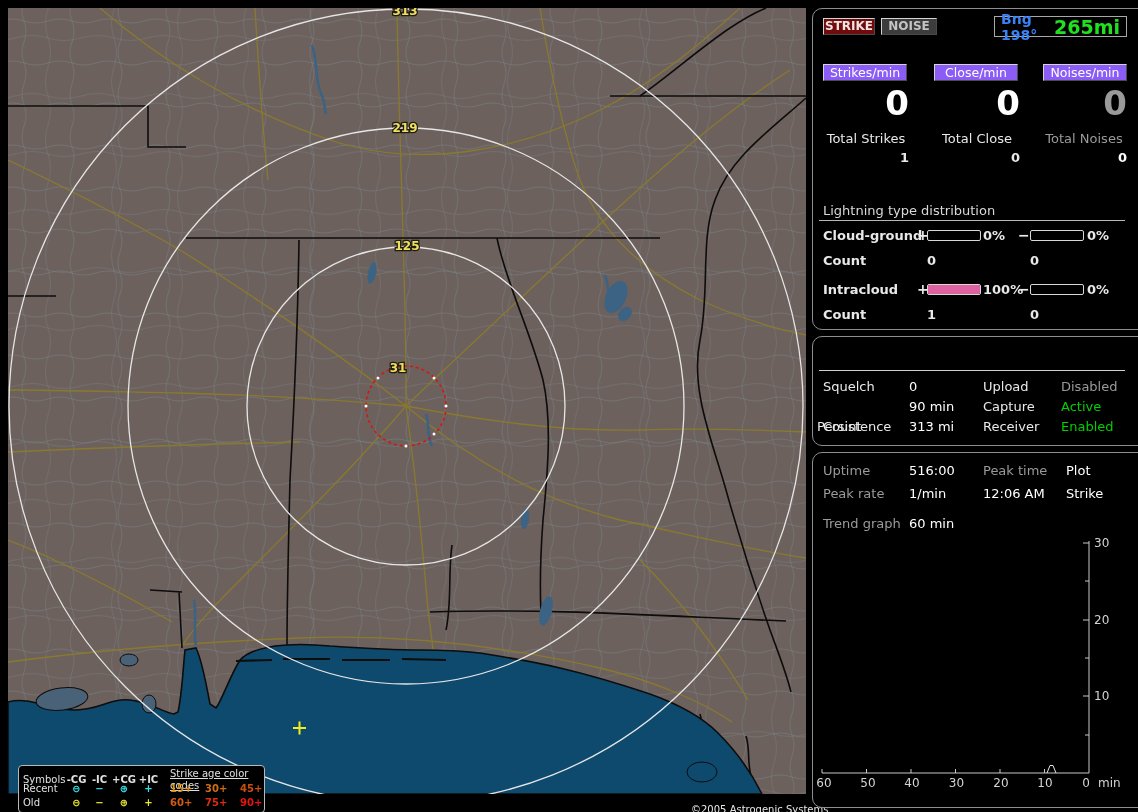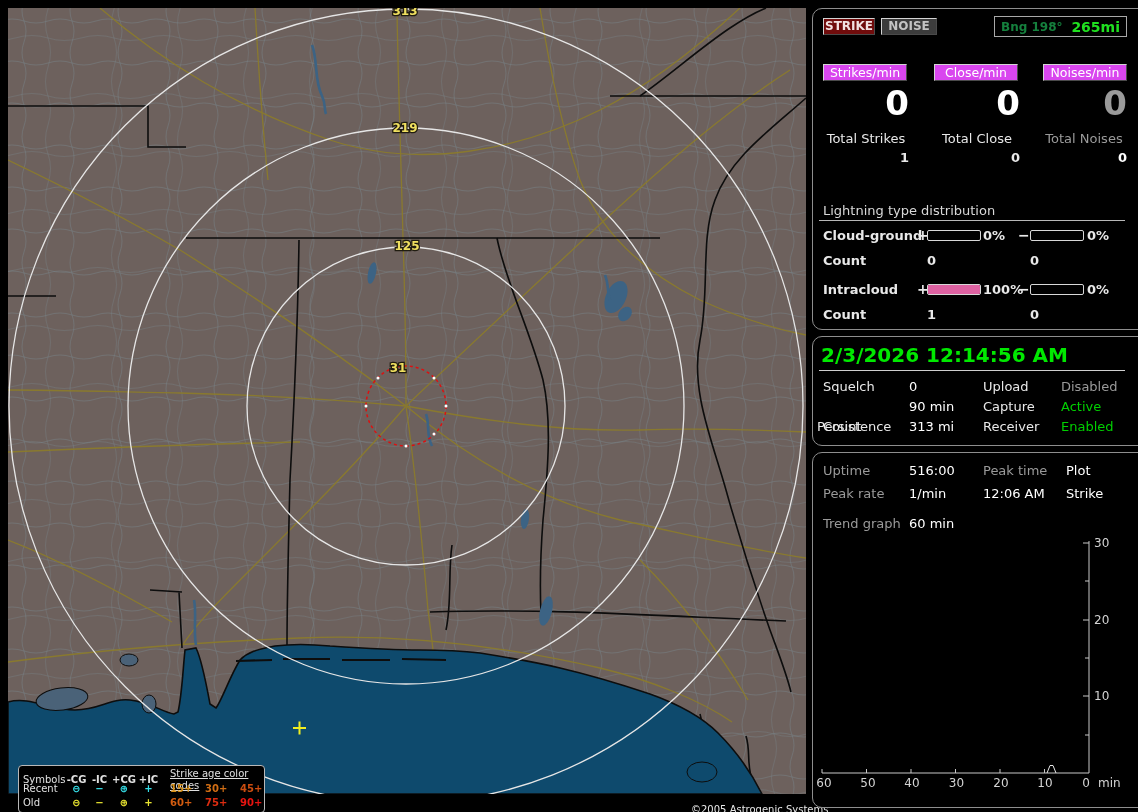--- a/index.html
+++ b/index.html
@@ -16,21 +16,21 @@
   .leg-row .sym{text-align:center;font-weight:700;}
   .leg-age{text-align:left;font-weight:700;}
   #copyright-bar{left:683px;top:793px;width:123px;height:17px;background:#000;
       font-size:10px;color:#e8e8e8;line-height:17px;text-align:center;white-space:nowrap;}
   
   .panel-box{left:812px;width:376px;background:#000;border:1px solid #8e8e8e;
       border-radius:10px;box-sizing:border-box;}
   .btn3d{position:absolute;box-sizing:border-box;text-align:center;font-size:12px;
       font-weight:700;line-height:15px;height:17px;
       border:1px solid;border-color:#d4d4d4 #4a4a4a #4a4a4a #d4d4d4;}
-  .ratebtn{background:#d946ef;color:#fff;font-weight:400;font-size:12.5px;}
+  .ratebtn{background:#8b5cf6;color:#fff;font-weight:400;font-size:12.5px;}
   .bigzero{position:absolute;font-size:34px;font-weight:700;text-align:right;}
   .lbl13{position:absolute;font-size:13px;}
   .val13{position:absolute;font-size:13px;font-weight:700;text-align:right;}
   .bar{position:absolute;width:54px;height:11px;border:1px solid #d8d8d8;background:#000;
       border-radius:2px;overflow:hidden;box-sizing:border-box;}
   .bar-fill{height:100%;width:0;background:#de62a2;}
   .dist-sign{position:absolute;font-size:14px;font-weight:700;color:#e8e8e8;}
   .dim{color:#9a9a9a;}
   svg text{font-family:"DejaVu Sans","Liberation Sans",sans-serif;}
 </style>
@@ -186,22 +186,22 @@
   </div>
 
   <div class="abs" id="copyright-bar">©2005 Astrogenic Systems</div>
 </div>
 
 <div class="abs panel-box" style="top:8px;height:322px;">
   <div class="btn3d" style="left:10px;top:9px;width:52px;background:#700c0c;color:#f2e2e2;">STRIKE</div>
   <div class="btn3d" style="left:68px;top:9px;width:56px;background:#3c3c3c;color:#c4c4c4;">NOISE</div>
   <div class="abs" style="left:181px;top:7px;width:133px;height:21px;border:1px solid #a8a8a8;
        display:flex;align-items:center;justify-content:space-between;padding:0 6px;box-sizing:border-box;">
-    <span style="font-size:12px;font-weight:700;color:#15803d;">Bng 198°</span>
-    <span style="font-size:14px;font-weight:700;color:#20e020;">265mi</span>
+    <span style="font-size:14px;font-weight:700;color:#3b82f6;">Bng 198°</span>
+    <span style="font-size:19px;font-weight:700;color:#20e020;">265mi</span>
   </div>
 
   <div class="btn3d ratebtn" style="left:10px;top:55px;width:84px;">Strikes/min</div>
   <div class="bigzero" style="left:8px;top:74px;width:88px;color:#fff;">0</div>
   <div class="lbl13" style="left:8px;top:122px;width:90px;text-align:center;">Total Strikes</div>
   <div class="val13" style="left:8px;top:141px;width:88px;">1</div>
 
   <div class="btn3d ratebtn" style="left:121px;top:55px;width:84px;">Close/min</div>
   <div class="bigzero" style="left:119px;top:74px;width:88px;color:#fff;">0</div>
   <div class="lbl13" style="left:119px;top:122px;width:90px;text-align:center;">Total Close</div>
@@ -242,21 +242,20 @@
     <div class="bar-fill" style="width: 0%;"></div>
     </div>
   <div class="val13" style="left:274px;top:273px;text-align:left;">0%</div>
 
   <div class="val13" style="left:10px;top:298px;text-align:left;">Count</div>
   <div class="val13" style="left:114px;top:298px;text-align:left;">1</div>
   <div class="val13" style="left:217px;top:298px;text-align:left;">0</div>
 </div>
 
 <div class="abs panel-box" style="top:336px;height:110px;">
-  <div class="abs" style="left:8px;top:6px;font-size:20px;font-weight:700;color:#00e800;white-space:nowrap;">2/3/2026 12:14:56 AM</div>
   <div class="abs" style="left:6px;top:33px;width:306px;border-top:1px solid #d0d0d0;"></div>
 
   <div class="lbl13" style="left:10px;top:42px;">Squelch</div>
   <div class="lbl13" style="left:96px;top:42px;color:#fff;">0</div>
   <div class="lbl13" style="left:170px;top:42px;">Upload</div>
   <div class="lbl13" style="left: 248px; top: 42px; color: rgb(154, 154, 154);">Disabled</div>
 
   <div class="lbl13" style="left:4px;top:62px;margin-top:20px;">Persistence</div>
   <div class="lbl13" style="left:96px;top:62px;color:#fff;">90 min</div>
   <div class="lbl13" style="left:170px;top:62px;">Capture</div>

